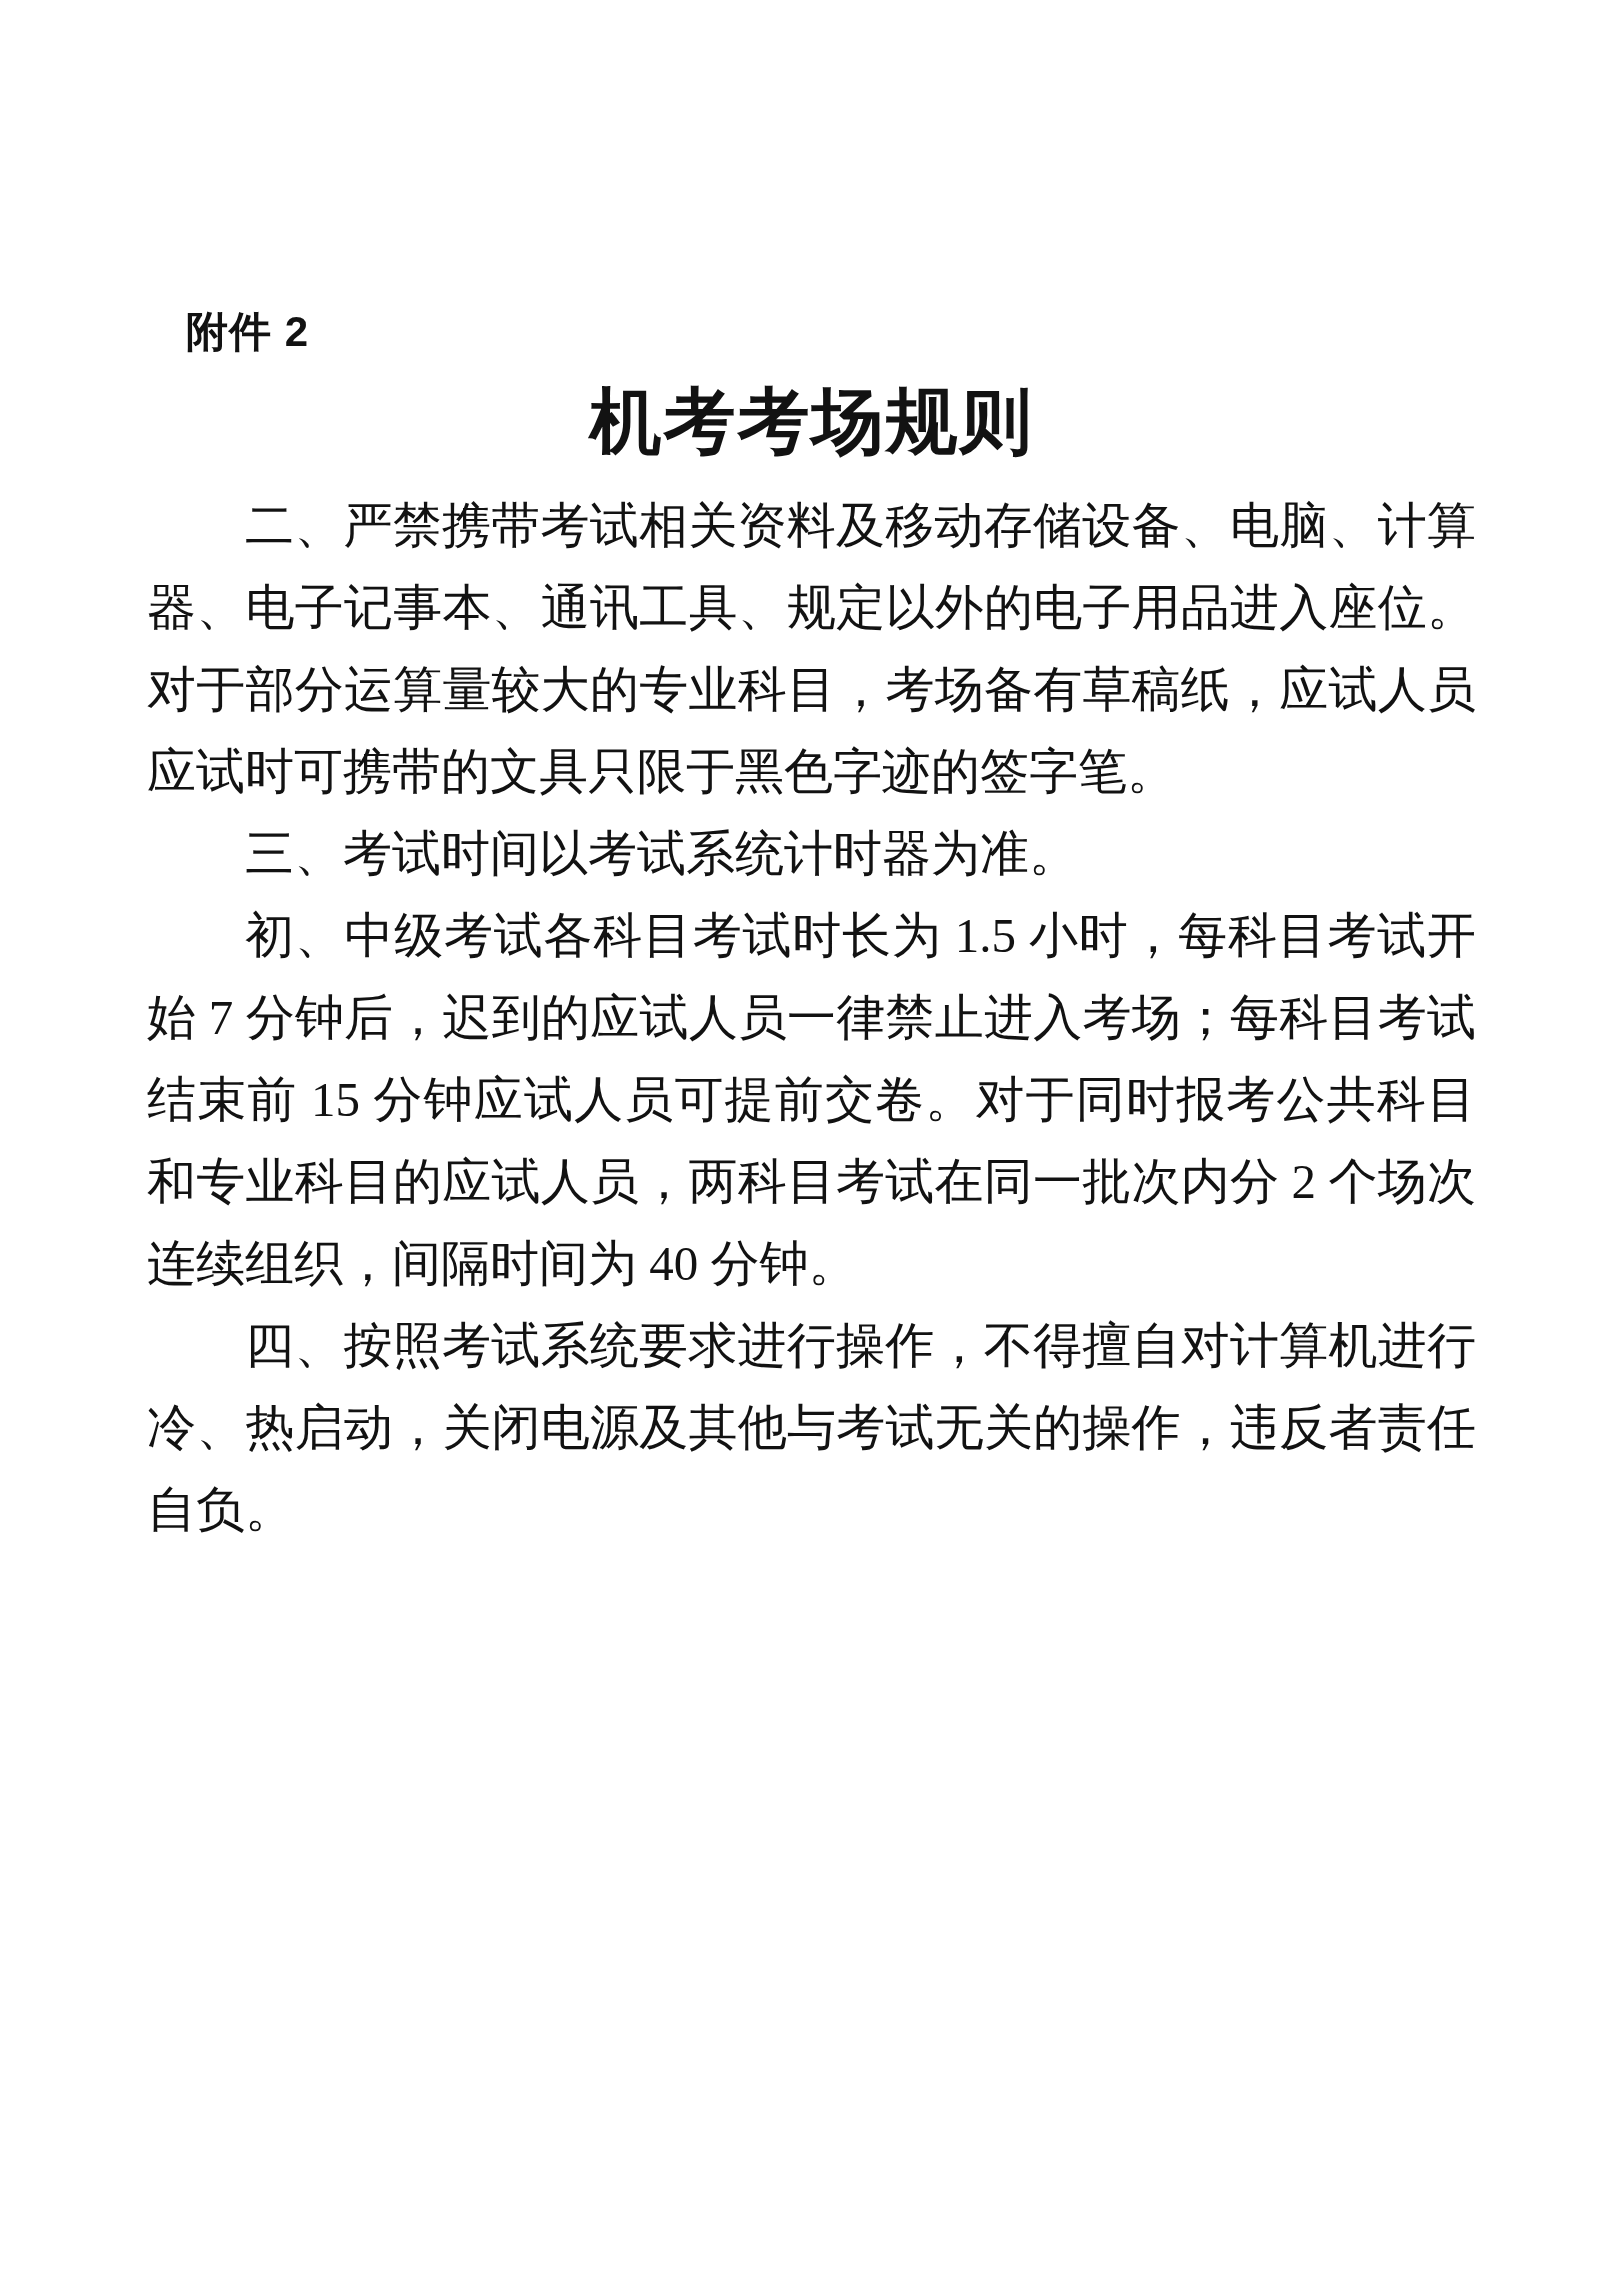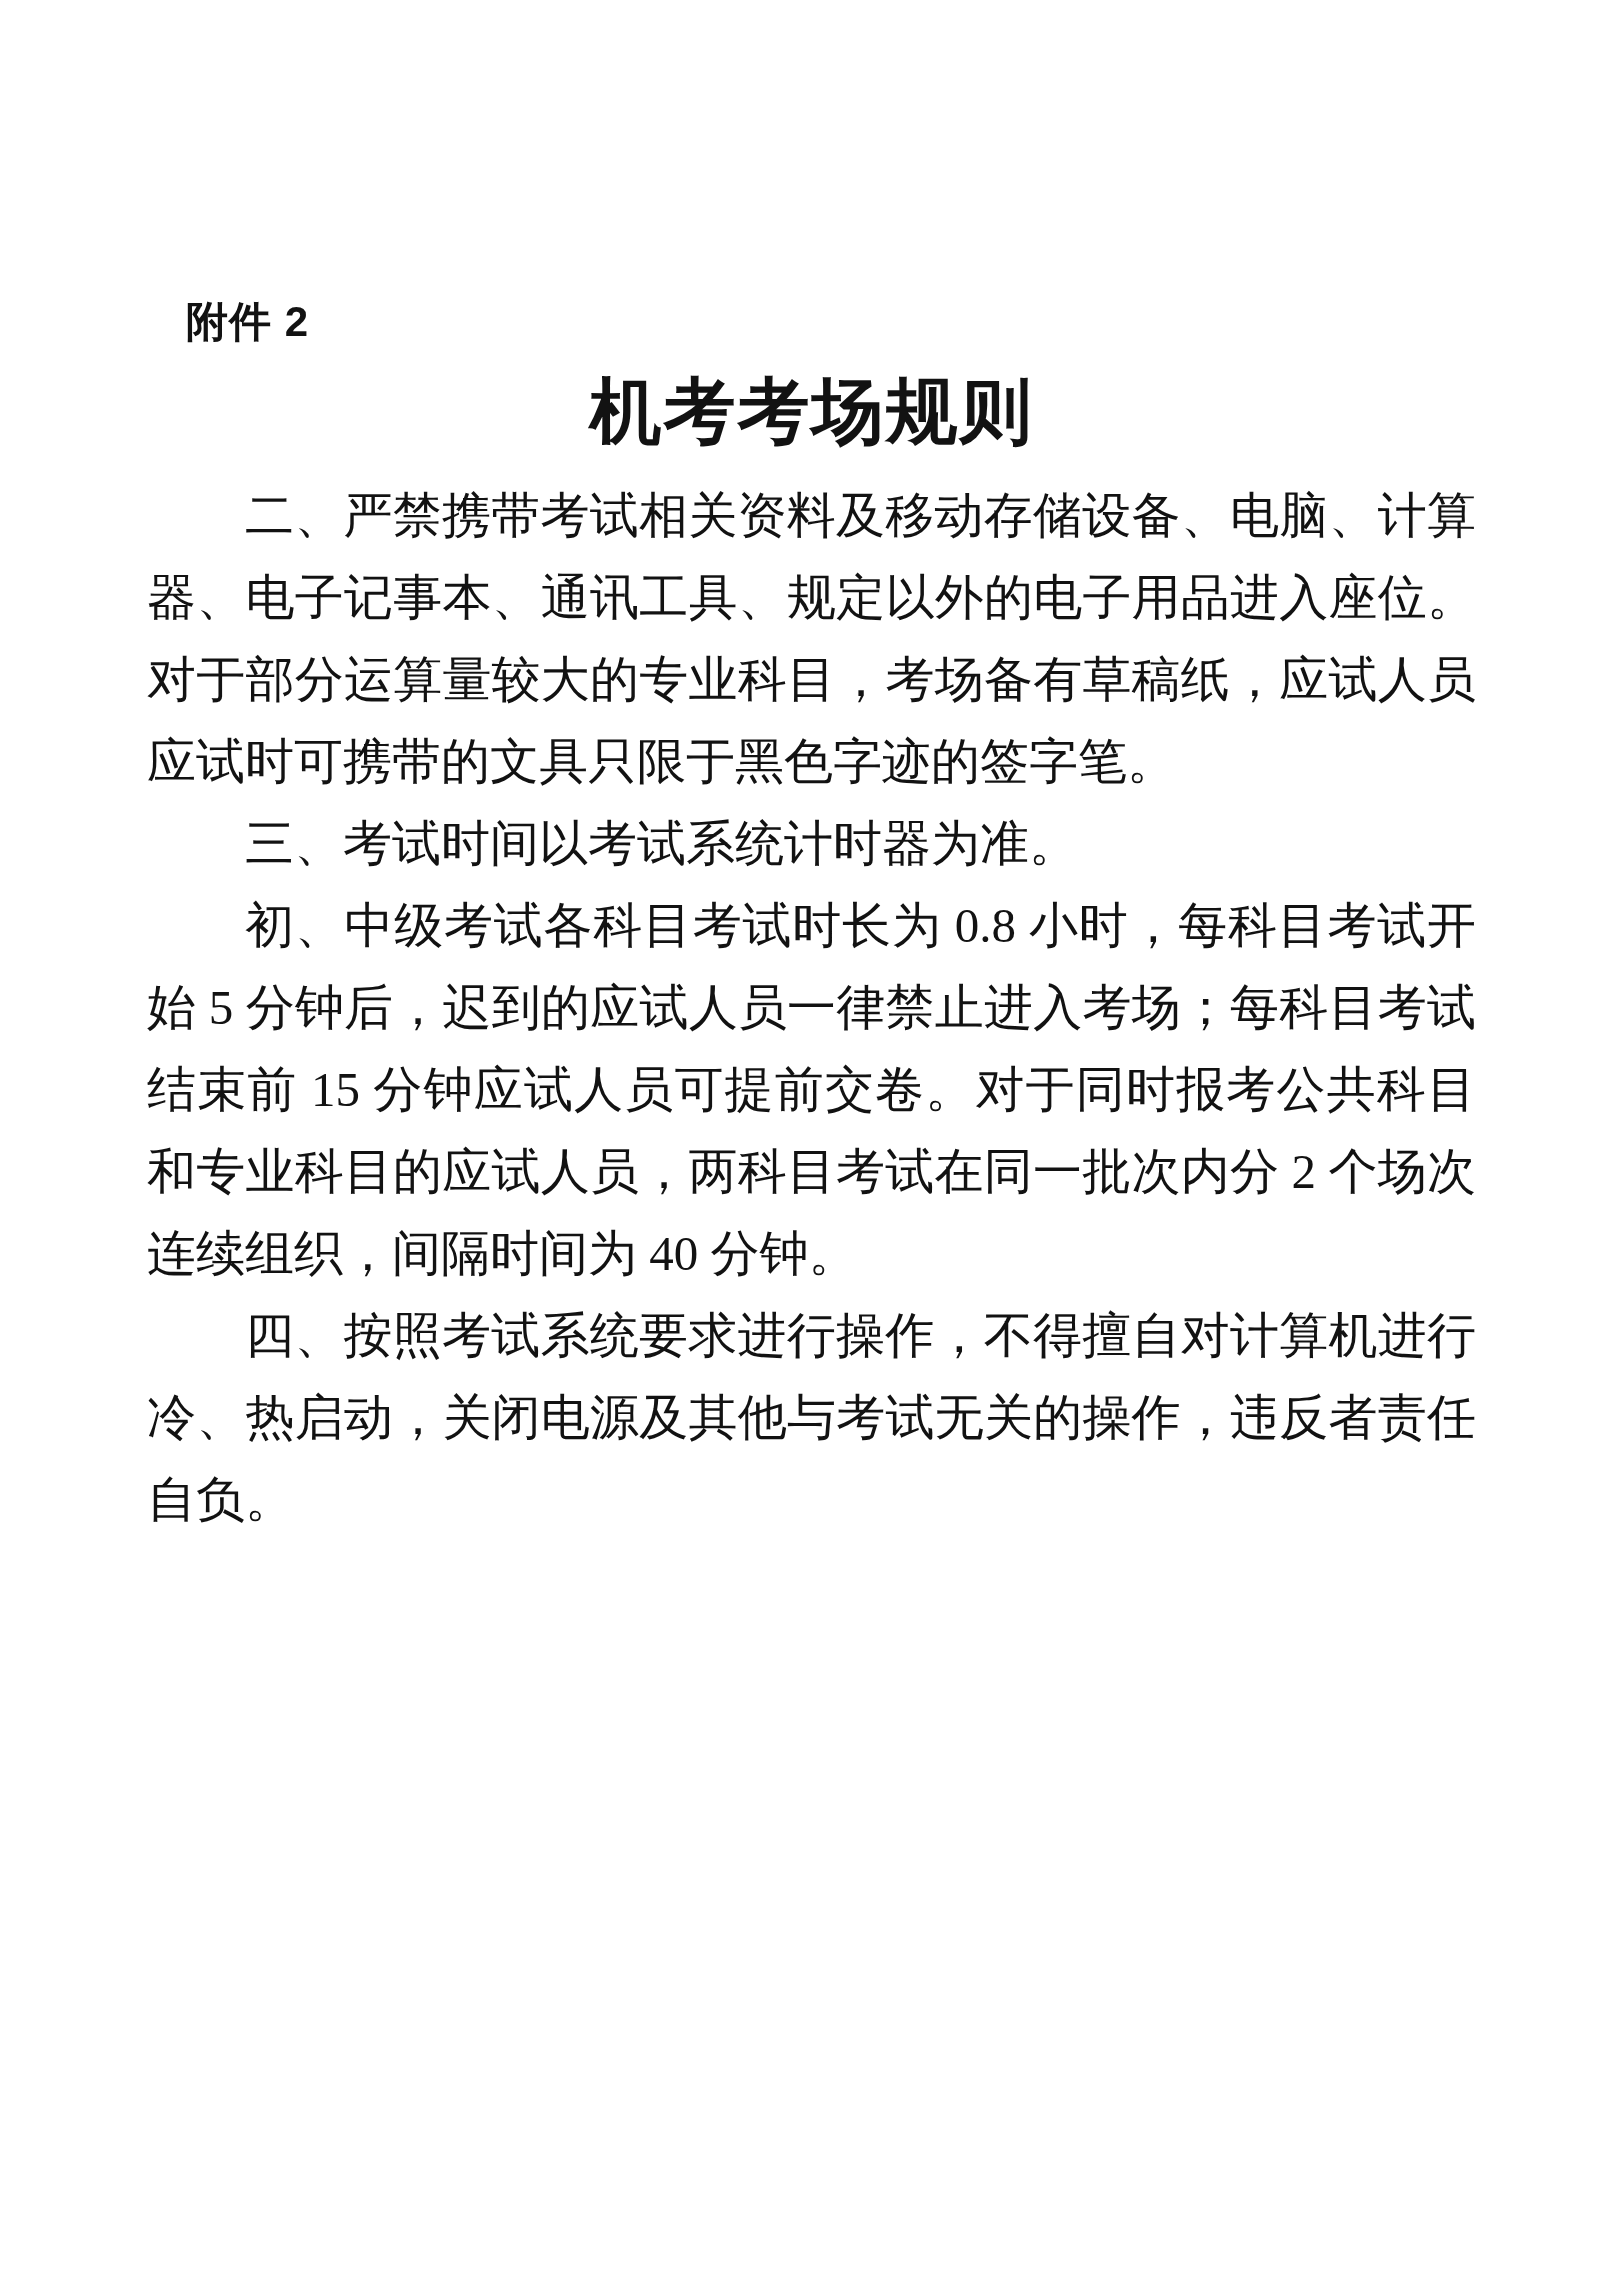--- a/index.html
+++ b/index.html
@@ -8,20 +8,21 @@
     background: #ffffff;
   }
   .page {
     position: relative;
     width: 1621px;
     height: 1787px;
     background: #ffffff;
     color: #121212;
     font-family: "Liberation Serif", "DejaVu Serif", serif;
     overflow: hidden;
+    margin-top: 10px;
   }
   .content {
     position: absolute;
     left: 147px;
     top: 297px;
     width: 1329px;
   }
   .attachment-label {
     font-family: "Liberation Sans", "DejaVu Sans", sans-serif;
     font-weight: bold;
@@ -63,19 +64,19 @@
 </head>
 <body>
 
 <div class="page">
   <div class="content">
     <div class="attachment-label">附件 2</div>
     <h1 class="doc-title">机考考场规则</h1>
     <div class="doc-body">
       <p>二、严禁携带考试相关资料及移动存储设备、电脑、计算器、电子记事本、通讯工具、规定以外的电子用品进入座位。对于部分运算量较大的专业科目，考场备有草稿纸，应试人员应试时可携带的文具只限于黑色字迹的签字笔。</p>
       <p>三、考试时间以考试系统计时器为准。</p>
-      <p>初、中级考试各科目考试时长为 0.8 小时，每科目考试开始 5 分钟后，迟到的应试人员一律禁止进入考场；每科目考试结束前 15 分钟应试人员可提前交卷。对于同时报考公共科目和专业科目的应试人员，两科目考试在同一批次内分 2 个场次连续组织，间隔时间为 40 分钟。</p>
+      <p>初、中级考试各科目考试时长为 1.5 小时，每科目考试开始 7 分钟后，迟到的应试人员一律禁止进入考场；每科目考试结束前 15 分钟应试人员可提前交卷。对于同时报考公共科目和专业科目的应试人员，两科目考试在同一批次内分 2 个场次连续组织，间隔时间为 40 分钟。</p>
       <p>四、按照考试系统要求进行操作，不得擅自对计算机进行冷、热启动，关闭电源及其他与考试无关的操作，违反者责任自负。</p>
     </div>
   </div>
   <div class="page-footer">— 15 —</div>
 </div>
 
 
 </body></html>

